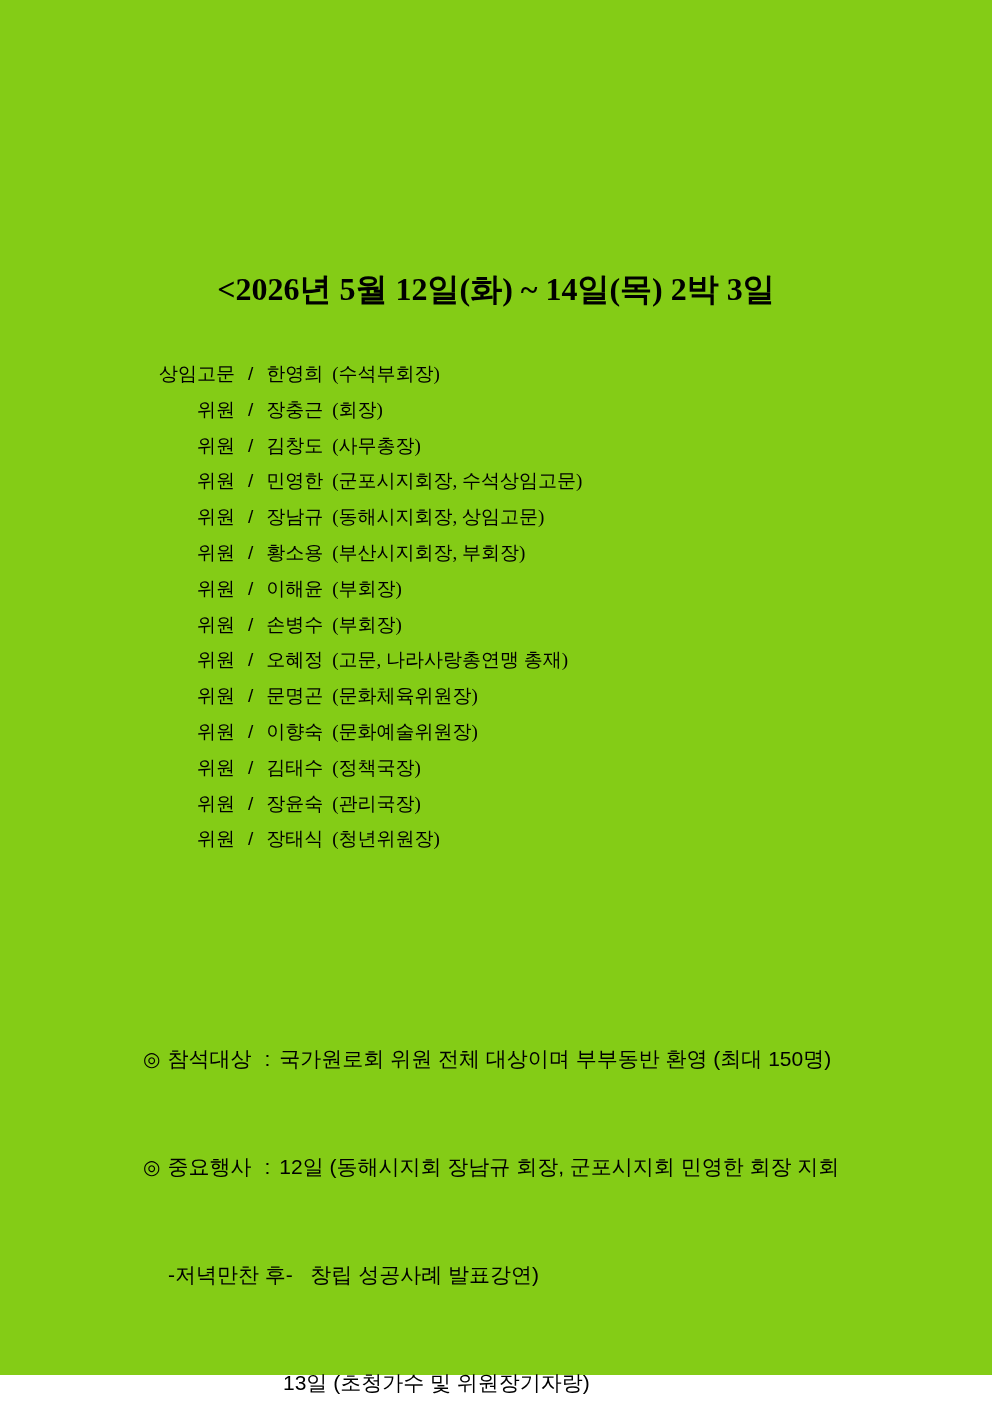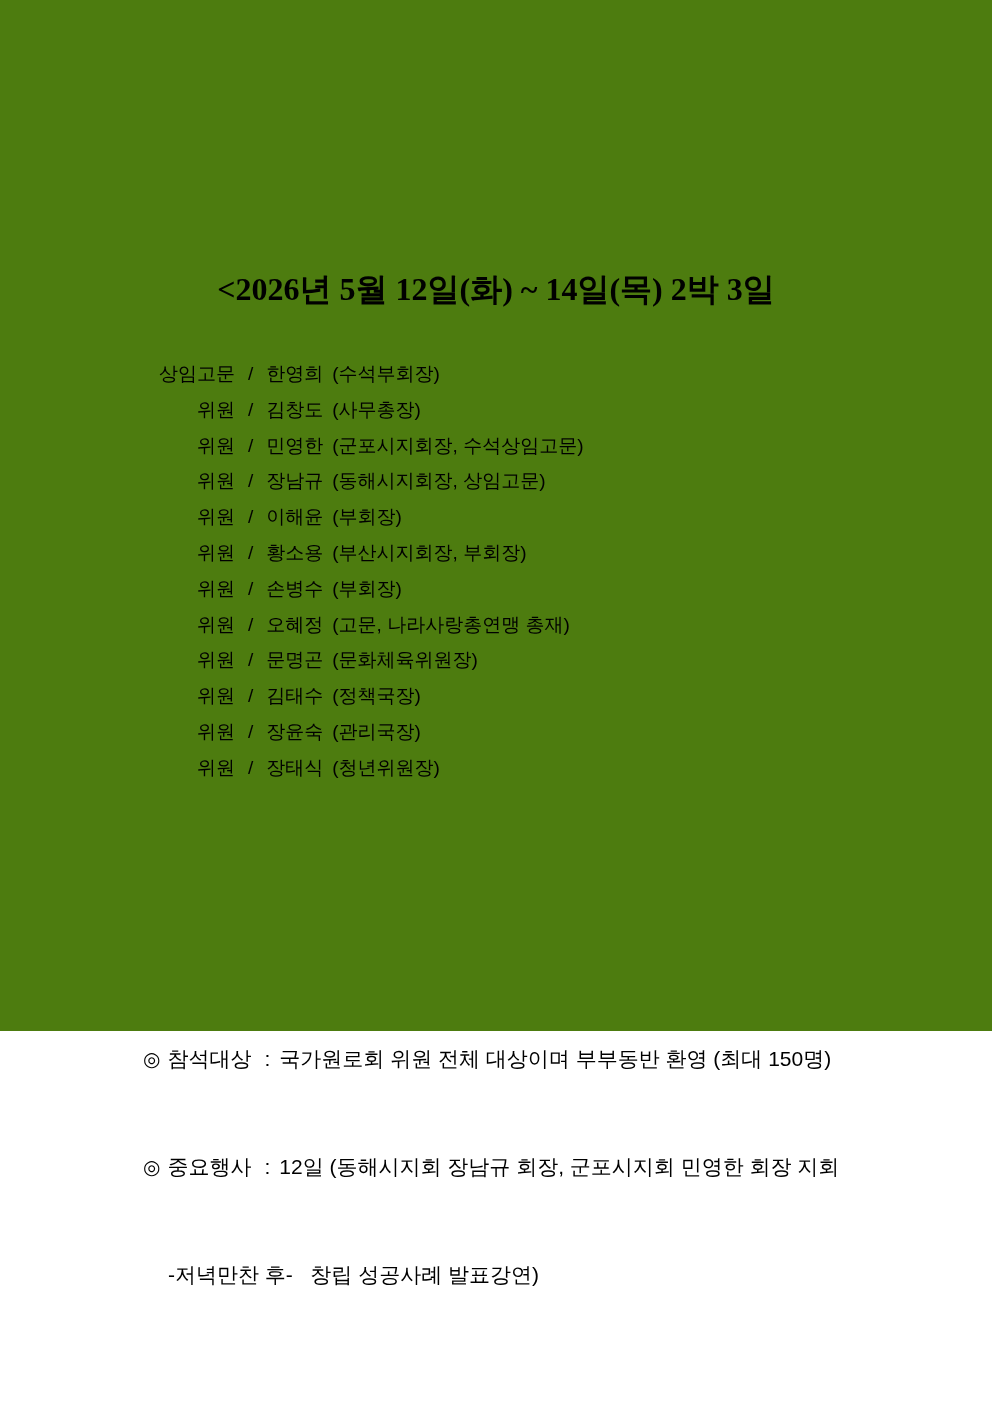--- a/index.html
+++ b/index.html
@@ -2,40 +2,40 @@
 <html><head>
 <meta charset="utf-8">
 <style>
   html, body { margin: 0; padding: 0; }
   body {
     width: 992px; height: 1403px;
     background: #ffffff; color: #000000;
     font-family: "Liberation Sans", "DejaVu Sans", sans-serif;
     overflow: hidden;
   }
-  .page { position: relative; width: 992px; height: 1031px; background: #4d7c0f; }
+  .page { position: relative; width: 992px; height: 1375px; background: #84cc16; }
 
   .title-block {
     position: absolute; top: 152px; left: 0; width: 992px;
     text-align: center;
     font-family: "Liberation Serif", "DejaVu Serif", serif;
     font-weight: bold;
     font-size: 32px; line-height: 55px;
     white-space: pre;
   }
 
   .committee {
     position: absolute; top: 356px; left: 140px; right: 40px;
     font-size: 19px; line-height: 35.8px;
     white-space: nowrap;
   }
   .c-row { height: 35.8px; }
   .role { display: inline-block; width: 95px; text-align: right; }
   .sep { display: inline-block; padding: 0 13px; }
-  .member-title { margin-left: 9px; }
+  .member-title { margin-left: 9px; font-family: Liberation Serif, serif; }
 
   .details {
     position: absolute; top: 969px; left: 143px; right: 20px;
     font-size: 21px; line-height: 36px;
     white-space: pre;
   }
   .d-row { height: 36px; }
   .marker { display: inline-block; margin-right: 7px; font-size: 20px; }
   .d-label {
     display: inline-flex; width: 88px;
@@ -50,34 +50,37 @@
 <body>
 
 <div class="page">
 
   <div class="title-block">
     <div>&lt;2026년 5월 12일(화) ~ 14일(목) 2박 3일</div>
   </div>
 
   <div class="committee">
     <div class="c-row"><span class="role">상임고문</span><span class="sep">/</span><span class="member-name">한영희</span><span class="member-title">(수석부회장)</span></div>
+    <div class="c-row"><span class="role">위원</span><span class="sep">/</span><span class="member-name">장충근</span><span class="member-title">(회장)</span></div>
     <div class="c-row"><span class="role">위원</span><span class="sep">/</span><span class="member-name">김창도</span><span class="member-title">(사무총장)</span></div>
     <div class="c-row"><span class="role">위원</span><span class="sep">/</span><span class="member-name">민영한</span><span class="member-title">(군포시지회장, 수석상임고문)</span></div>
     <div class="c-row"><span class="role">위원</span><span class="sep">/</span><span class="member-name">장남규</span><span class="member-title">(동해시지회장, 상임고문)</span></div>
+    <div class="c-row"><span class="role">위원</span><span class="sep">/</span><span class="member-name">황소용</span><span class="member-title">(부산시지회장, 부회장)</span></div>
     <div class="c-row"><span class="role">위원</span><span class="sep">/</span><span class="member-name">이해윤</span><span class="member-title">(부회장)</span></div>
-    <div class="c-row"><span class="role">위원</span><span class="sep">/</span><span class="member-name">황소용</span><span class="member-title">(부산시지회장, 부회장)</span></div>
     <div class="c-row"><span class="role">위원</span><span class="sep">/</span><span class="member-name">손병수</span><span class="member-title">(부회장)</span></div>
     <div class="c-row"><span class="role">위원</span><span class="sep">/</span><span class="member-name">오혜정</span><span class="member-title">(고문, 나라사랑총연맹 총재)</span></div>
     <div class="c-row"><span class="role">위원</span><span class="sep">/</span><span class="member-name">문명곤</span><span class="member-title">(문화체육위원장)</span></div>
+    <div class="c-row"><span class="role">위원</span><span class="sep">/</span><span class="member-name">이향숙</span><span class="member-title">(문화예술위원장)</span></div>
     <div class="c-row"><span class="role">위원</span><span class="sep">/</span><span class="member-name">김태수</span><span class="member-title">(정책국장)</span></div>
     <div class="c-row"><span class="role">위원</span><span class="sep">/</span><span class="member-name">장윤숙</span><span class="member-title">(관리국장)</span></div>
     <div class="c-row"><span class="role">위원</span><span class="sep">/</span><span class="member-name">장태식</span><span class="member-title">(청년위원장)</span></div>
   </div>
 
   <div class="details">
     <div class="d-row"><span class="marker">◎</span><span class="d-label"><span>참석대상</span><span></span></span><span class="colon">:</span><span class="d-text">국가원로회 위원 전체 대상이며 부부동반 환영 (최대 150명)</span></div>
     <div class="d-row"><span class="marker">◎</span><span class="d-label"><span>중요행사</span><span></span></span><span class="colon">:</span><span class="d-text">12일 (동해시지회 장남규 회장, 군포시지회 민영한 회장 지회</span></div>
     <div class="d-row indent-a"><span class="d-text">-저녁만찬 후-   창립 성공사례 발표강연)</span></div>
+    <div class="d-row indent-b"><span class="d-text">13일 (초청가수 및 위원장기자랑)</span></div>
     
     
   </div>
 
 </div>
 
 </body></html>

